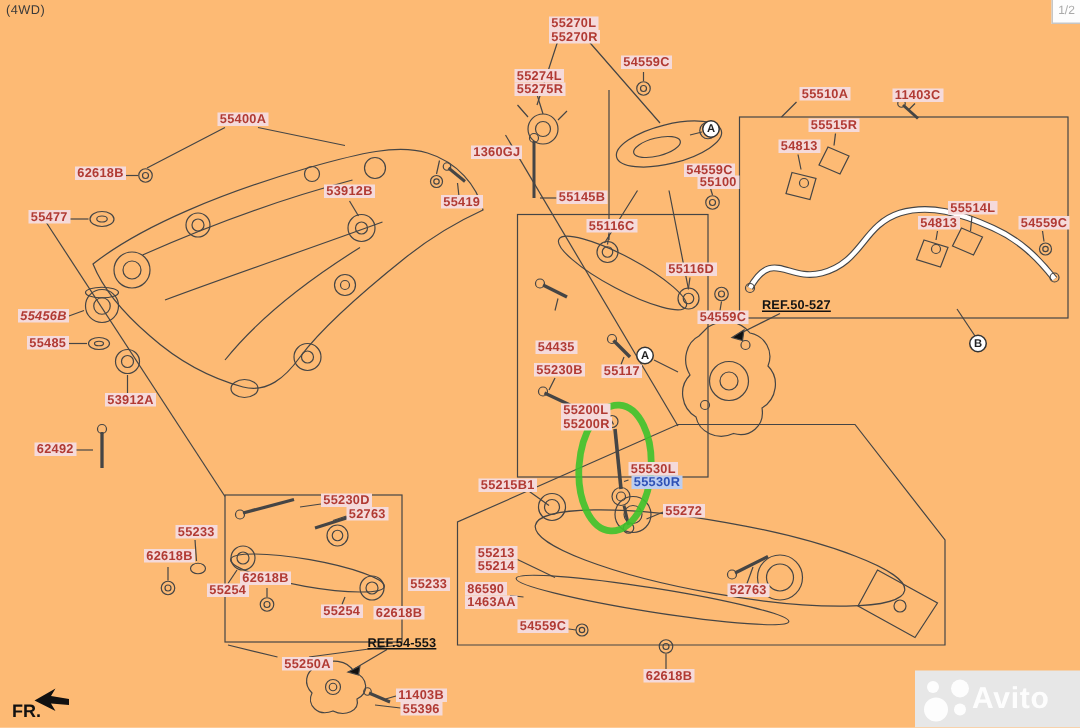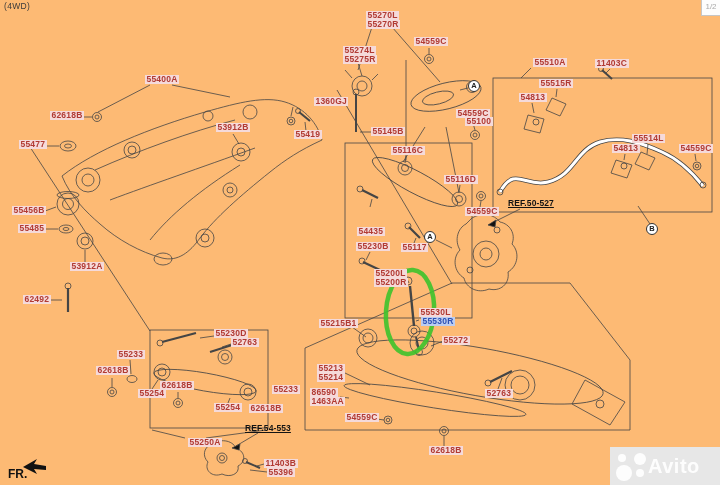--- a/index.html
+++ b/index.html
@@ -245,21 +245,21 @@
       </div>
       <div class="plabel" style="left: 50px; top: 111px;">
         <span>62618B</span>
       </div>
       <div class="plabel" style="left: 19px; top: 140px;">
         <span>55477</span>
       </div>
       <div class="plabel" style="left: 216px; top: 123px;">
         <span>53912B</span>
       </div>
-      <div class="plabel" style="left: 12px; top: 206px;">
+      <div class="plabel" style="left: 12px; top: 206px; font-style: italic;">
         <span>55456B</span>
       </div>
       <div class="plabel" style="left: 18px; top: 224px;">
         <span>55485</span>
       </div>
       <div class="plabel" style="left: 70px; top: 262px;">
         <span>53912A</span>
       </div>
       <div class="plabel" style="left: 23px; top: 295px;">
         <span>62492</span>

